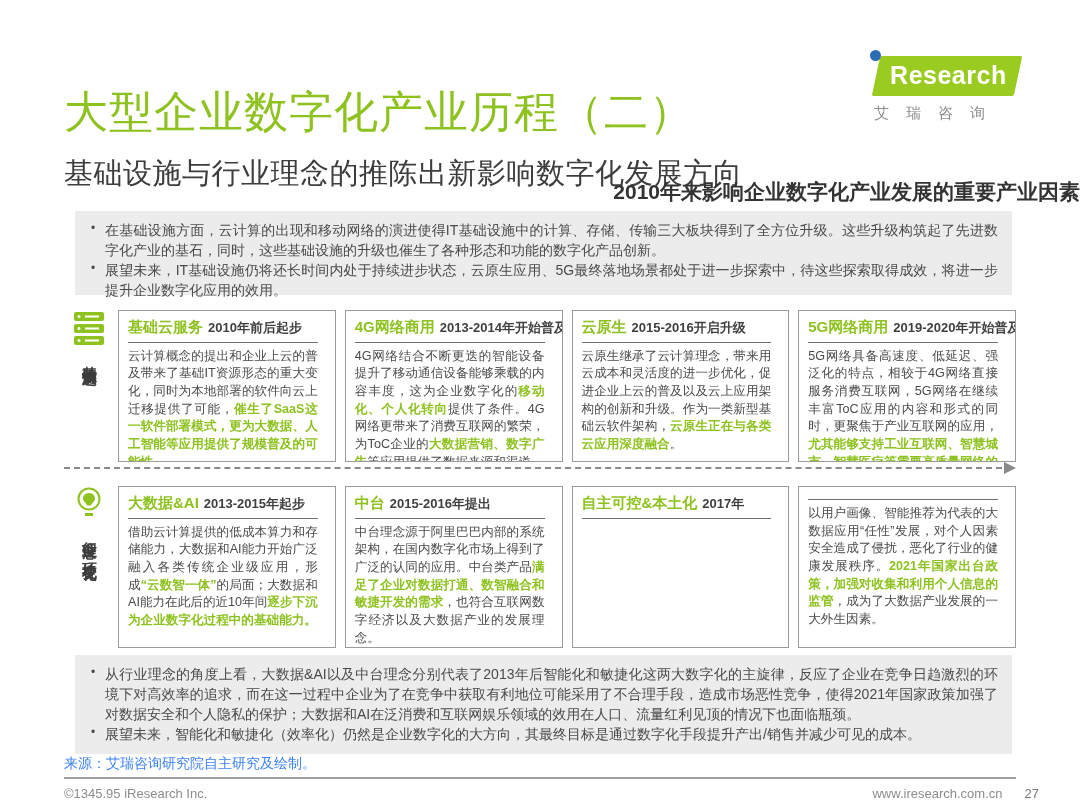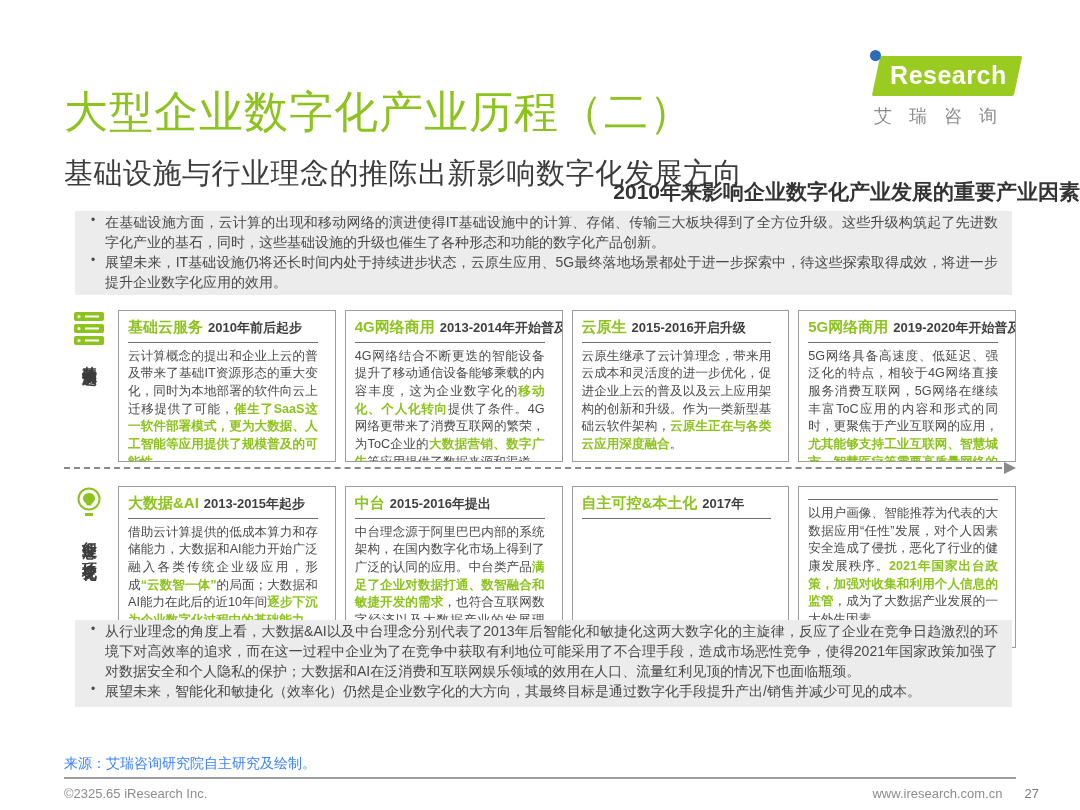--- a/index.html
+++ b/index.html
@@ -7,31 +7,31 @@
   .page{position:relative;width:1080px;height:810px;background:#fff;overflow:hidden;}
 
   
   .main-title{position:absolute;left:64px;top:58px;font-size:44px;line-height:1.15;color:#8DC21F;font-weight:normal;letter-spacing:1px;}
   .sub-title{position:absolute;left:64px;top:130px;font-size:29px;color:#3d3d3d;font-weight:normal;letter-spacing:0.5px;}
 
   .logo{position:absolute;left:868px;top:56px;width:150px;}
   .logo-shape{position:relative;width:142px;height:40px;background:#9ACB21;transform:skewX(-12deg);border-radius:2px;margin-left:8px;}
   .logo-shape .r-text{position:absolute;left:14px;top:5px;transform:skewX(12deg);color:#fff;font-size:25px;font-weight:bold;letter-spacing:0.5px;}
   .logo-idot{position:absolute;left:2px;top:-6px;width:11px;height:11px;border-radius:50%;background:#2B6CB4;}
-  .logo-cn{margin-top:8px;margin-left:6px;font-size:18px;color:#8c8c8c;letter-spacing:17px;white-space:nowrap;}
+  .logo-cn{margin-top:8px;margin-left:6px;font-size:15px;color:#8c8c8c;letter-spacing:17px;white-space:nowrap;}
 
   .section-heading{position:absolute;left:0;top:178px;width:1080px;text-align:right;font-size:21px;font-weight:bold;color:#333;}
 
   
-  .note-box{position:absolute;left:75px;width:937px;background:#ECECEC;padding:1px 14px;box-sizing:border-box;}
+  .note-box{position:absolute;left:75px;width:937px;background:#ECECEC;padding:9px 14px;box-sizing:border-box;}
   .note-box ul{margin:0;padding:0;list-style:none;}
   .note-box li{position:relative;padding-left:16px;font-size:14px;line-height:1.44;color:#4a4a4a;text-align:justify;}
   .note-box li::before{content:"•";position:absolute;left:2px;top:0;color:#4a4a4a;font-size:12px;}
   #note-top{top:211px;height:84px;}
-  #note-bottom{top:620px;height:87px;}
+  #note-bottom{top:655px;height:99px;}
 
   
   .factor-row{position:absolute;left:64px;width:952px;}
   #row-0{top:310px;height:152px;}
   #row-1{top:486px;height:162px;}
   .row-label{position:absolute;left:0;top:0;width:50px;height:100%;display:flex;flex-direction:column;align-items:center;}
   .row-label .icon{width:36px;height:38px;flex:0 0 auto;}
   .row-label .vtext{writing-mode:vertical-rl;text-orientation:upright;font-size:14.5px;font-weight:bold;color:#3c3c3c;letter-spacing:1px;margin-top:6px;}
   .cards{position:absolute;left:54px;top:0;right:0;display:flex;gap:9px;height:100%;}
   .card{flex:1 1 0;background:#fff;border:1px solid #9b9b9b;box-sizing:border-box;padding:7px 17px 5px 9px;overflow:hidden;}
@@ -164,19 +164,19 @@
     <ul>
         <li>从行业理念的角度上看，大数据&amp;AI以及中台理念分别代表了2013年后智能化和敏捷化这两大数字化的主旋律，反应了企业在竞争日趋激烈的环境下对高效率的追求，而在这一过程中企业为了在竞争中获取有利地位可能采用了不合理手段，造成市场恶性竞争，使得2021年国家政策加强了对数据安全和个人隐私的保护；大数据和AI在泛消费和互联网娱乐领域的效用在人口、流量红利见顶的情况下也面临瓶颈。</li>
         <li>展望未来，智能化和敏捷化（效率化）仍然是企业数字化的大方向，其最终目标是通过数字化手段提升产出/销售并减少可见的成本。</li>
       </ul>
   </div>
 
   <div class="source-line">来源：艾瑞咨询研究院自主研究及绘制。</div>
   <div class="footer-divider"></div>
 
   <div class="footer-bar">
-    <span>©2325.65 iResearch Inc.</span>
+    <span>©1345.95 iResearch Inc.</span>
     <span class="spacer"></span>
     <span>www.iresearch.com.cn</span>
     <span class="page-num">27</span>
   </div>
 
 </div>
 
 </body></html>

